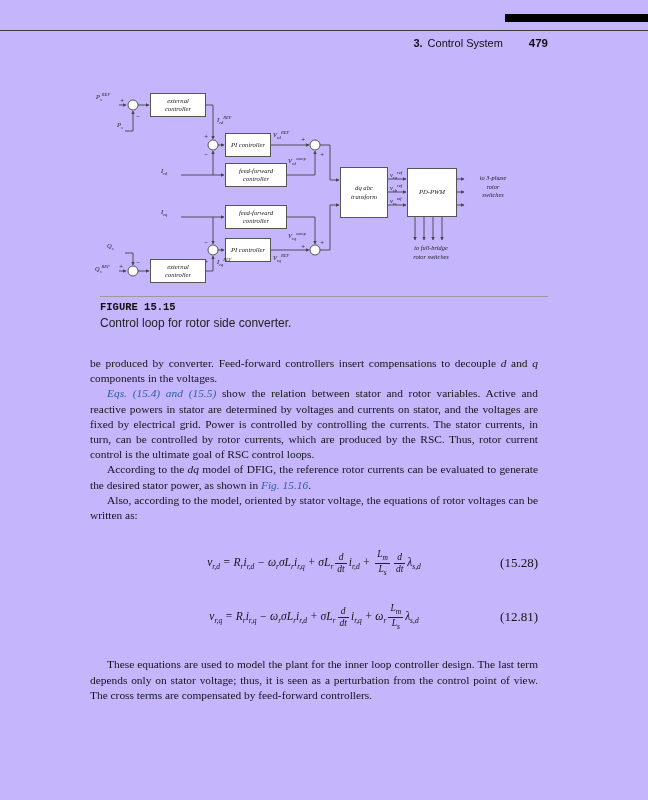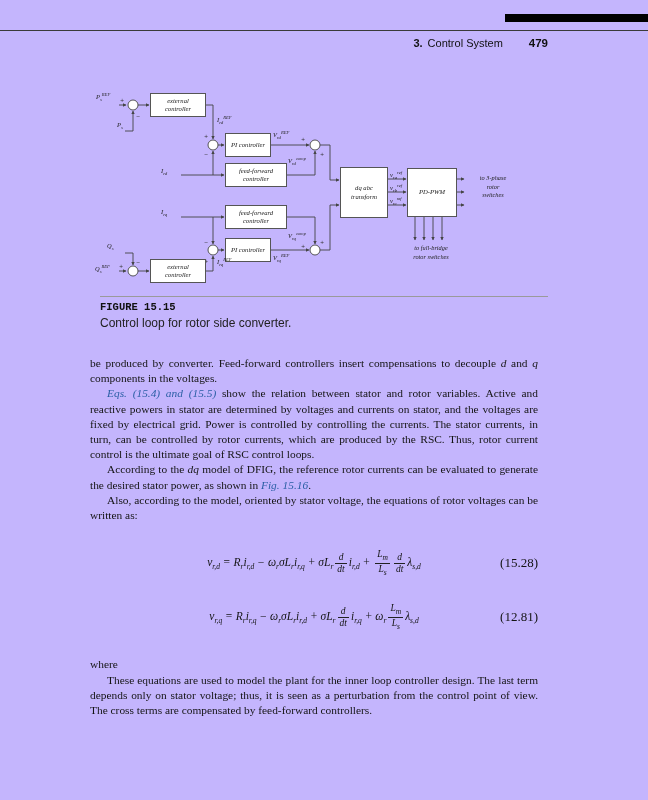--- a/index.html
+++ b/index.html
@@ -184,19 +184,18 @@
 
   <div class="bodytext">
     <p class="para"><span>be produced by converter. Feed-forward controllers insert compensations to decouple </span><i>d</i><span> and </span><i>q</i><span> components in the voltages.</span></p>
     <p class="para indent"><span class="link">Eqs. (15.4) and (15.5)</span><span> show the relation between stator and rotor variables. Active and reactive powers in stator are determined by voltages and currents on stator, and the voltages are fixed by electrical grid. Power is controlled by controlling the currents. The stator currents, in turn, can be controlled by rotor currents, which are produced by the RSC. Thus, rotor current control is the ultimate goal of RSC control loops.</span></p>
     <p class="para indent"><span>According to the </span><i>dq</i><span> model of DFIG, the reference rotor currents can be evaluated to generate the desired stator power, as shown in </span><span class="link">Fig. 15.16</span><span>.</span></p>
     <p class="para indent">Also, according to the model, oriented by stator voltage, the equations of rotor voltages can be written as:</p>
 
     <div class="equation"><span class="eq-body">v<sub>r,d</sub> = R<sub>r</sub>i<sub>r,d</sub> − ω<sub>r</sub>σL<sub>r</sub>i<sub>r,q</sub> + σL<sub>r</sub><span class="frac"><span>d</span><span>dt</span></span>i<sub>r,d</sub> + <span class="frac"><span>L<sub>m</sub></span><span>L<sub>s</sub></span></span><span class="frac"><span>d</span><span>dt</span></span>λ<sub>s,d</sub></span><span class="eq-number">(15.28)</span></div>
     <div class="equation"><span class="eq-body">v<sub>r,q</sub> = R<sub>r</sub>i<sub>r,q</sub> − ω<sub>r</sub>σL<sub>r</sub>i<sub>r,d</sub> + σL<sub>r</sub><span class="frac"><span>d</span><span>dt</span></span>i<sub>r,q</sub> + ω<sub>r</sub><span class="frac"><span>L<sub>m</sub></span><span>L<sub>s</sub></span></span>λ<sub>s,d</sub></span><span class="eq-number">(12.81)</span></div>
 
-    <p class="para">where</p>
 
 
     <p class="para indent">These equations are used to model the plant for the inner loop controller design. The last term depends only on stator voltage; thus, it is seen as a perturbation from the control point of view. The cross terms are compensated by feed-forward controllers.</p>
   </div>
 
 </div>
 
 </body></html>

